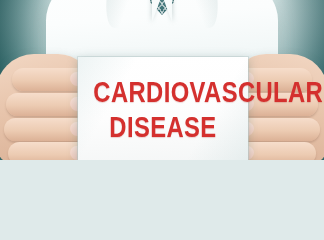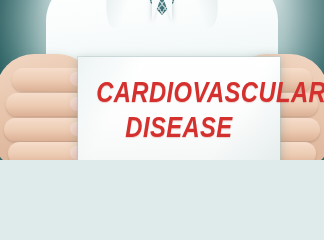--- a/index.html
+++ b/index.html
@@ -89,24 +89,23 @@
   .hand.right{right:-4px;}
   .hand.right .palm{border-radius:34px 38px 22px 22px;
     background:linear-gradient(195deg,#f2d7c3 0%,#e7c4ab 45%,#d8ae93 100%);}
   .hand.right .f1{right:16px;top:14px;width:78px;}
   .hand.right .f2{right:10px;top:39px;width:84px;}
   .hand.right .f3{right:8px;top:64px;width:86px;}
   .hand.right .f4{right:12px;top:88px;width:82px;}
   .hand.right .nail{left:5px;}
 
   
-  .card{position:absolute;left:78px;top:57px;width:202px;height:109px;
+  .card{position:absolute;left:78px;top:57px;width:170px;height:109px;
     background:linear-gradient(178deg,#ffffff 0%,#fdfdfd 55%,#f4f6f6 100%);
     box-shadow:0 2px 10px rgba(70,110,110,.35), 0 0 0 1px rgba(200,215,215,.55);
-    font-style:italic;
   }
   .card-sheen{position:absolute;inset:0;
     background:linear-gradient(120deg,rgba(215,230,230,.45) 0%,rgba(255,255,255,0) 26%,
       rgba(255,255,255,0) 72%,rgba(205,222,222,.40) 100%);}
   .card-txt{position:absolute;left:0;right:0;text-align:center;
     color:#d4302e;font-weight:700;letter-spacing:.5px;
     font-family:"Liberation Sans Condensed","Liberation Sans",sans-serif;
     transform:scaleX(.82);transform-origin:50% 50%;
     text-shadow:0 1px 1px rgba(180,60,55,.22);
     white-space:nowrap;}

